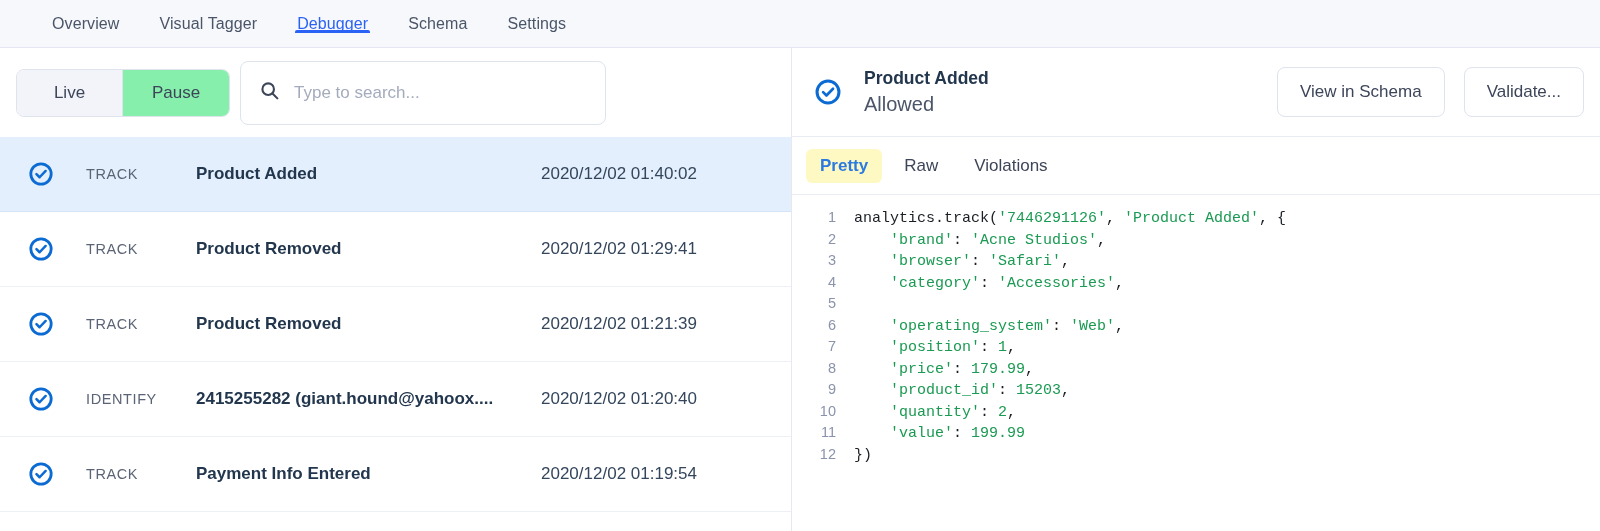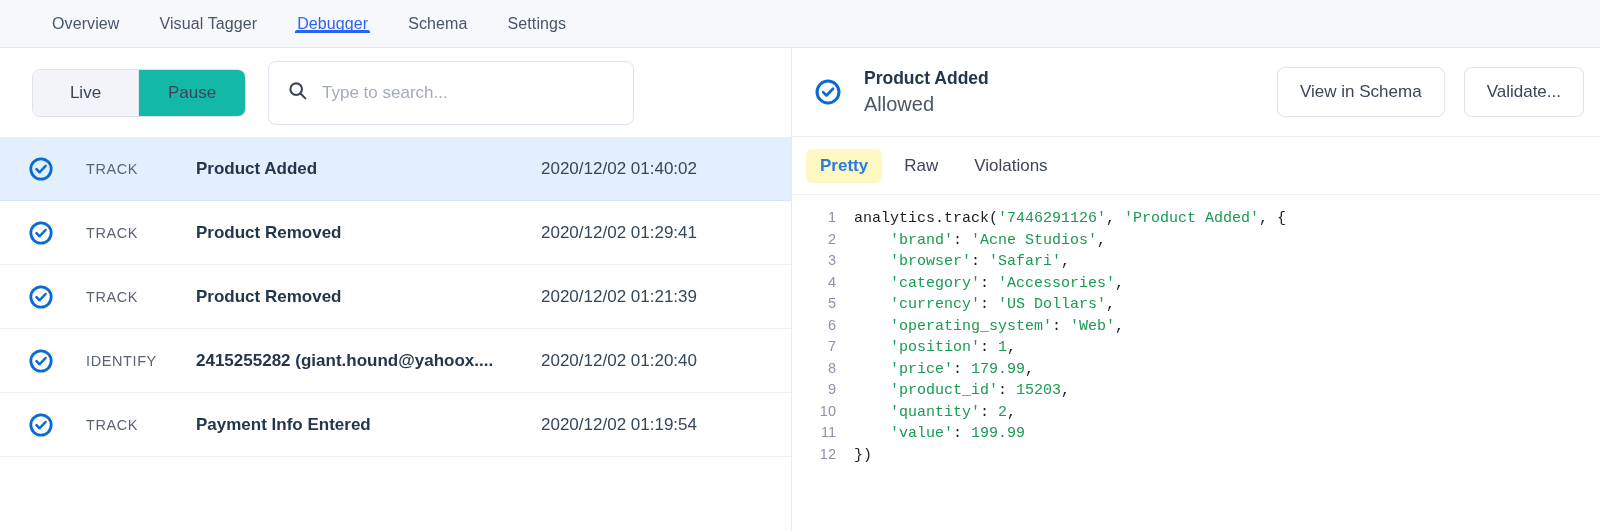--- a/index.html
+++ b/index.html
@@ -41,31 +41,31 @@
     border-right: 1px solid #e6e9f0;
     display: flex; flex-direction: column; min-height: 0;
     background: #fff;
   }
   .right { flex: 1 1 auto; display: flex; flex-direction: column; min-height: 0; background:#fff; }
 
   
   .toolbar {
     height: 89px; flex: 0 0 89px;
     display: flex; align-items: center;
-    padding: 0 16px; gap: 22px; margin-left: 16px;
+    padding: 0 16px; gap: 10px;
   }
   .segmented {
     display: flex; height: 48px;
     border: 1px solid #dfe3ec; border-radius: 8px;
     overflow: hidden; background: #fff;
   }
   .seg-btn {
     min-width: 106px; padding: 0 20px;
     display: flex; align-items: center; justify-content: center;
-    font-size: 17px; color: #3d4559; background: #14b8a6;
+    font-size: 17px; color: #3d4559; background: #86efac;
     cursor: pointer; border-right: 1px solid #dfe3ec;
   }
   .seg-btn:last-child { border-right: none; }
   .seg-btn.active { background: #f2f4f9; }
 
   .searchbox {
     flex: 0 0 366px; height: 64px;
     border: 1px solid #dfe3ec; border-radius: 8px;
     display: flex; align-items: center; gap: 14px;
     padding: 0 18px; background: #fff;
@@ -81,21 +81,21 @@
     height: 50px; padding: 0 22px;
     display: inline-flex; align-items: center; justify-content: center;
     border: 1px solid #dfe3ec; border-radius: 8px; background: #fff;
     font-family: "Liberation Sans", sans-serif;
     font-size: 17px; color: #3d4559; cursor: pointer; white-space: nowrap;
   }
 
   
   .evlist { flex: 1 1 auto; overflow: hidden; }
   .evrow {
-    height: 64px; display: flex; align-items: center;
+    height: 75px; display: flex; align-items: center;
     border-bottom: 1px solid #edf0f5;
     padding-left: 28px; cursor: pointer; background: #fff;
   }
   .evrow.selected { background: #e3effc; border-bottom-color: #d4e4f8; }
   .ev-icon { flex: 0 0 58px; display: flex; align-items: center; }
   .ev-type {
     flex: 0 0 110px;
     font-size: 14.5px; letter-spacing: .6px;
     color: #5b6476;
   }
@@ -281,21 +281,20 @@
           <div class="cline">
             <span class="cnum">3</span>
             <span class="ctext"><span>    </span><span class="tok-str">'browser'</span><span>: </span><span class="tok-str">'Safari'</span><span>,</span></span>
           </div>
           <div class="cline">
             <span class="cnum">4</span>
             <span class="ctext"><span>    </span><span class="tok-str">'category'</span><span>: </span><span class="tok-str">'Accessories'</span><span>,</span></span>
           </div>
           <div class="cline">
             <span class="cnum">5</span>
-            <span class="ctext"><span>    </span><span class="tok-str">'currency'</span><span>: </span><span class="tok-str">'US Dollars'</span><span>,</span></span>
           </div>
           <div class="cline">
             <span class="cnum">6</span>
             <span class="ctext"><span>    </span><span class="tok-str">'operating_system'</span><span>: </span><span class="tok-str">'Web'</span><span>,</span></span>
           </div>
           <div class="cline">
             <span class="cnum">7</span>
             <span class="ctext"><span>    </span><span class="tok-str">'position'</span><span>: </span><span class="tok-num">1</span><span>,</span></span>
           </div>
           <div class="cline">

